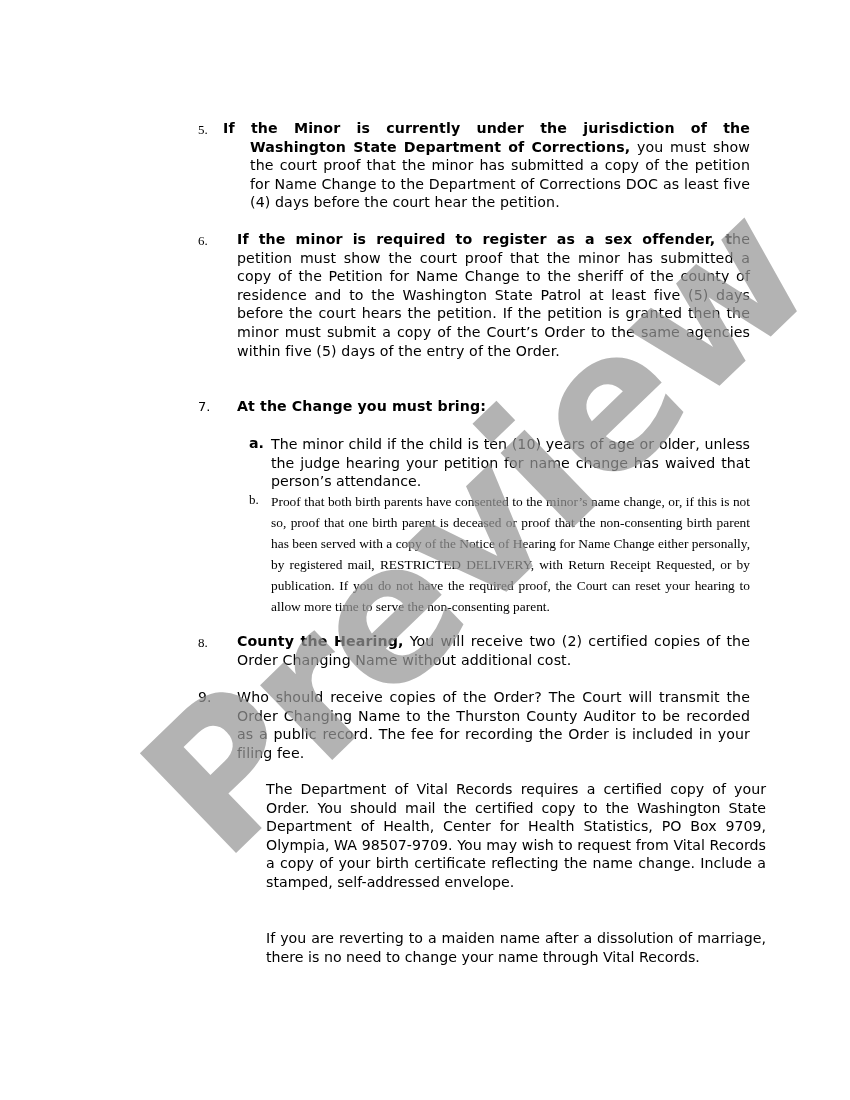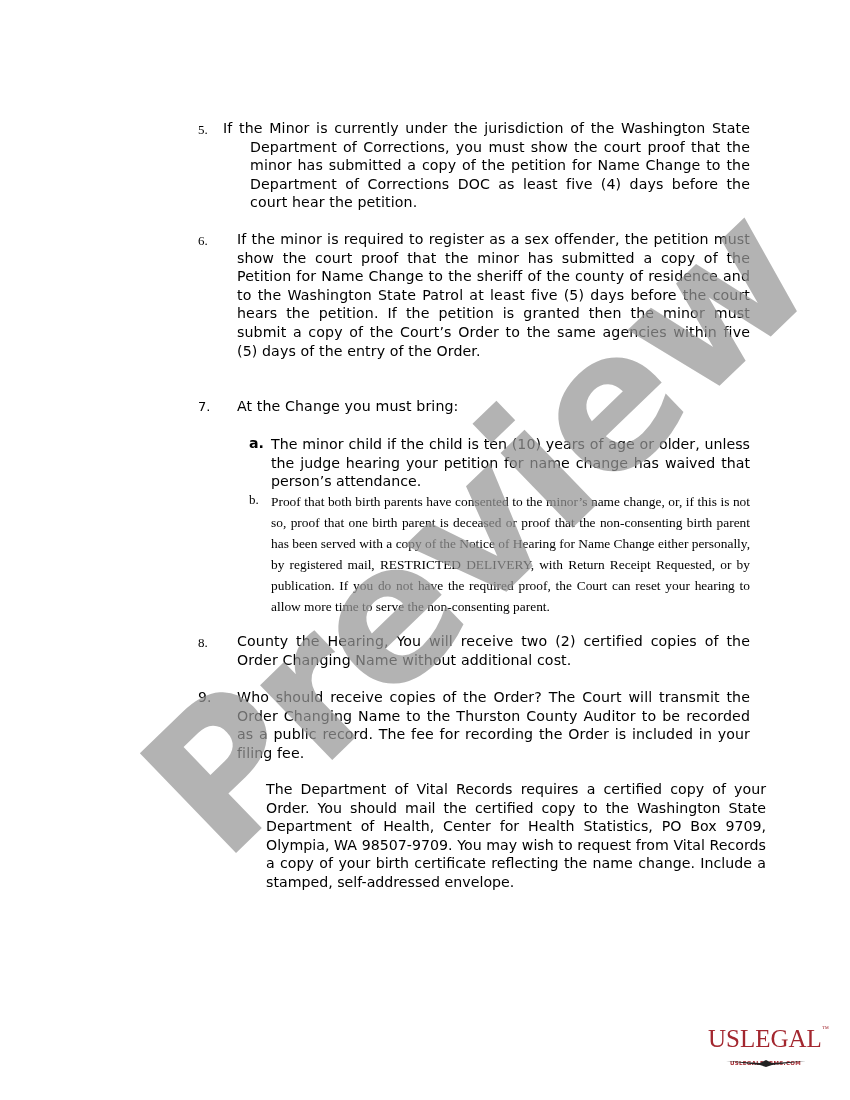--- a/index.html
+++ b/index.html
@@ -11,21 +11,21 @@
   .item { position: absolute; left: 198px; width: 552px; }
   .num {
     position: absolute; left: 0; top: 0;
     font-family: "Liberation Serif", serif; font-size: 13px;
   }
   .body {
     margin-left: 39px; font-size: 14.2px; line-height: 18.6px;
     text-align: justify; letter-spacing: 0.1px;
   }
   .body.first-inline { margin-left: 0; text-indent: 27px; }
-  b { font-weight: normal; }
+  b { font-weight: bold; }
   .sub { position: absolute; left: 249px; width: 501px; }
   .sub .lbl { position: absolute; left: 0; top: 0; font-size: 14.2px; font-weight: bold; }
   .sub .lbl.serif { font-family: "Liberation Serif", serif; font-weight: normal; font-size: 13px; }
   .sub .txt { margin-left: 22px; font-size: 14.2px; line-height: 18.6px; text-align: justify; }
   .sub .txt.serif {
     font-family: "Liberation Serif", serif; font-size: 13.4px; line-height: 21px;
   }
   .para { position: absolute; left: 250px; width: 500px; font-size: 14.2px; line-height: 18.6px; text-align: justify; margin-left: 16px; }
   .watermark {
     position: absolute; left: 80px; top: 480px; width: 700px; text-align: center;
@@ -85,25 +85,17 @@
       <b>County the Hearing,</b><span> You will receive two (2) certified copies of the Order Changing Name without additional cost.</span>
     </div>
   </div>
 
   <div class="item" style="top:688px;">
     <span class="num" style="top:1px; font-family:'DejaVu Sans',sans-serif; font-size:14px;">9.</span>
     <div class="body">Who should receive copies of the Order?  The Court will transmit the Order Changing Name to the Thurston County Auditor to be recorded as a public record.  The fee for recording the Order is included in your filing fee.</div>
   </div>
 
   <div class="para" style="top:780px;">The Department of Vital Records requires a certified copy of your Order.   You should mail the certified copy to the Washington State Department of Health, Center for Health Statistics, PO Box 9709, Olympia, WA 98507-9709.  You may wish to request from Vital Records a copy of your birth certificate reflecting the name change.  Include a stamped, self-addressed envelope.</div>
+  <div class="para" style="top:929px;">If you are reverting to a maiden name after a dissolution of marriage, there is no need to change your name through Vital Records.</div>
 
   <div class="watermark">Preview</div>
 
-  <div class="logo">
-    <div class="logo-main"><span>USLEGAL</span><span class="tm">™</span></div>
-    <div class="logo-wing">
-      <svg width="80" height="8" viewBox="0 0 80 8">
-        <path d="M0 2 L34 4 L40 1 L46 4 L80 2 L46 6 L40 8 L34 6 Z" fill="#222"></path>
-      </svg>
-    </div>
-    <div class="logo-url">USLEGALFORMS.COM</div>
-  </div>
 </div>
 
 </body></html>

